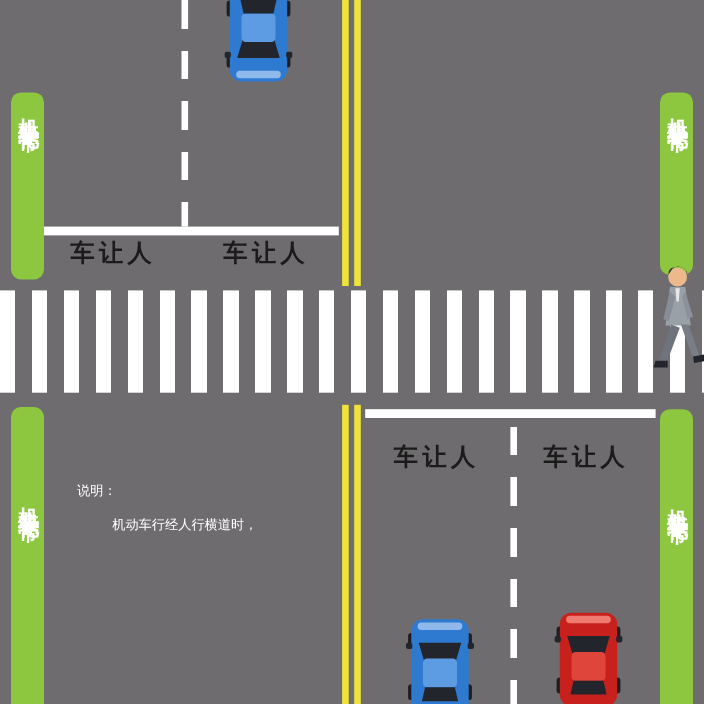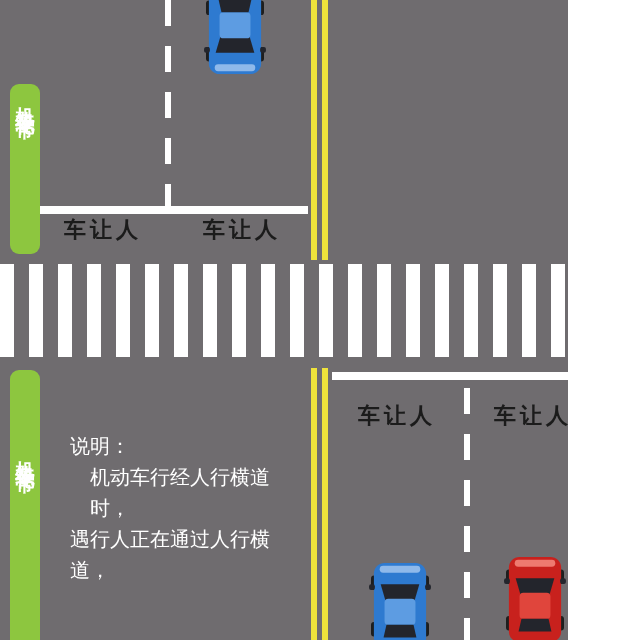--- a/index.html
+++ b/index.html
@@ -1,19 +1,19 @@
 <!DOCTYPE html>
 <html style="--road: #6f6c6f; --green-belt: #8dc63f; --yellow-line: #efe33b; --marking-white: #ffffff; --yield-text: #1b1b1b; --note-text: #ffffff; --car-blue: #2e7ad0; --car-blue-roof: #5d9ce2; --car-blue-trim: #8fb9ea; --car-red: #c8211d; --car-red-roof: #e0453c; --car-red-trim: #ee7a70; --glass: #23252c;"><head>
 <meta charset="utf-8">
 <style>
   html, body { margin: 0; padding: 0; background: #ffffff; }
 
   .scene {
     position: relative;
-    width: 568px;
+    width: 640px;
     height: 640px;
     background: var(--road, #6f6c6f);
     overflow: hidden;
     font-family: Liberation Sans, sans-serif;
   }
 
   
   .crosswalk {
     position: absolute;
     left: 0; top: 264px;
@@ -90,24 +90,24 @@
   .yield-2 { left: 203px; top: 215px; }
   .yield-3 { left: 358px; top: 401px; }
   .yield-4 { left: 494px; top: 401px; }
 
   
   .note {
     position: absolute;
     left: 70px; top: 431px;
     width: 230px;
     color: var(--note-text, #ffffff);
-    font-size: 20px;
+    font-size: 12px;
     line-height: 31px;
   }
-  .note-line.indent { margin-left: 20px; }
+  .note-line.indent { margin-left: 32px; }
 
   
   .car { position: absolute; }
   .car svg { display: block; width: 100%; height: 100%; }
   .car-top-blue    { left: 204px; top: -12px; width: 62px; height: 87px; transform: rotate(180deg); }
   .car-bottom-blue { left: 369px; top: 562px; width: 62px; height: 87px; }
   .car-bottom-red  { left: 504px; top: 556px; width: 62px; height: 87px; }
 
   .glass     { fill: var(--glass, #23252c); }
   .tire      { fill: #1e1e1e; }
@@ -158,21 +158,20 @@
   <div class="stop-line stop-bottom"></div>
 
   <div class="yield yield-1">车让人</div>
   <div class="yield yield-2">车让人</div>
   <div class="yield yield-3">车让人</div>
   <div class="yield yield-4">车让人</div>
 
   <div class="note">
     <div class="note-title">说明：</div>
     <div class="note-line indent">机动车行经人行横道时，</div>
-    <div class="note-line">遇行人正在通过人行横道，</div>
   </div>
 
   <div class="car car-top-blue">
     <svg viewBox="0 0 64 90">
       <rect class="tire" x="2" y="14" width="6" height="15" rx="3"></rect>
       <rect class="tire" x="56" y="14" width="6" height="15" rx="3"></rect>
       <rect class="tire" x="2" y="62" width="6" height="15" rx="3"></rect>
       <rect class="tire" x="56" y="62" width="6" height="15" rx="3"></rect>
       <rect class="body-blue" x="5" y="1" width="54" height="88" rx="11"></rect>
       <rect class="trim-blue" x="11" y="4" width="42" height="7" rx="3.5"></rect>

